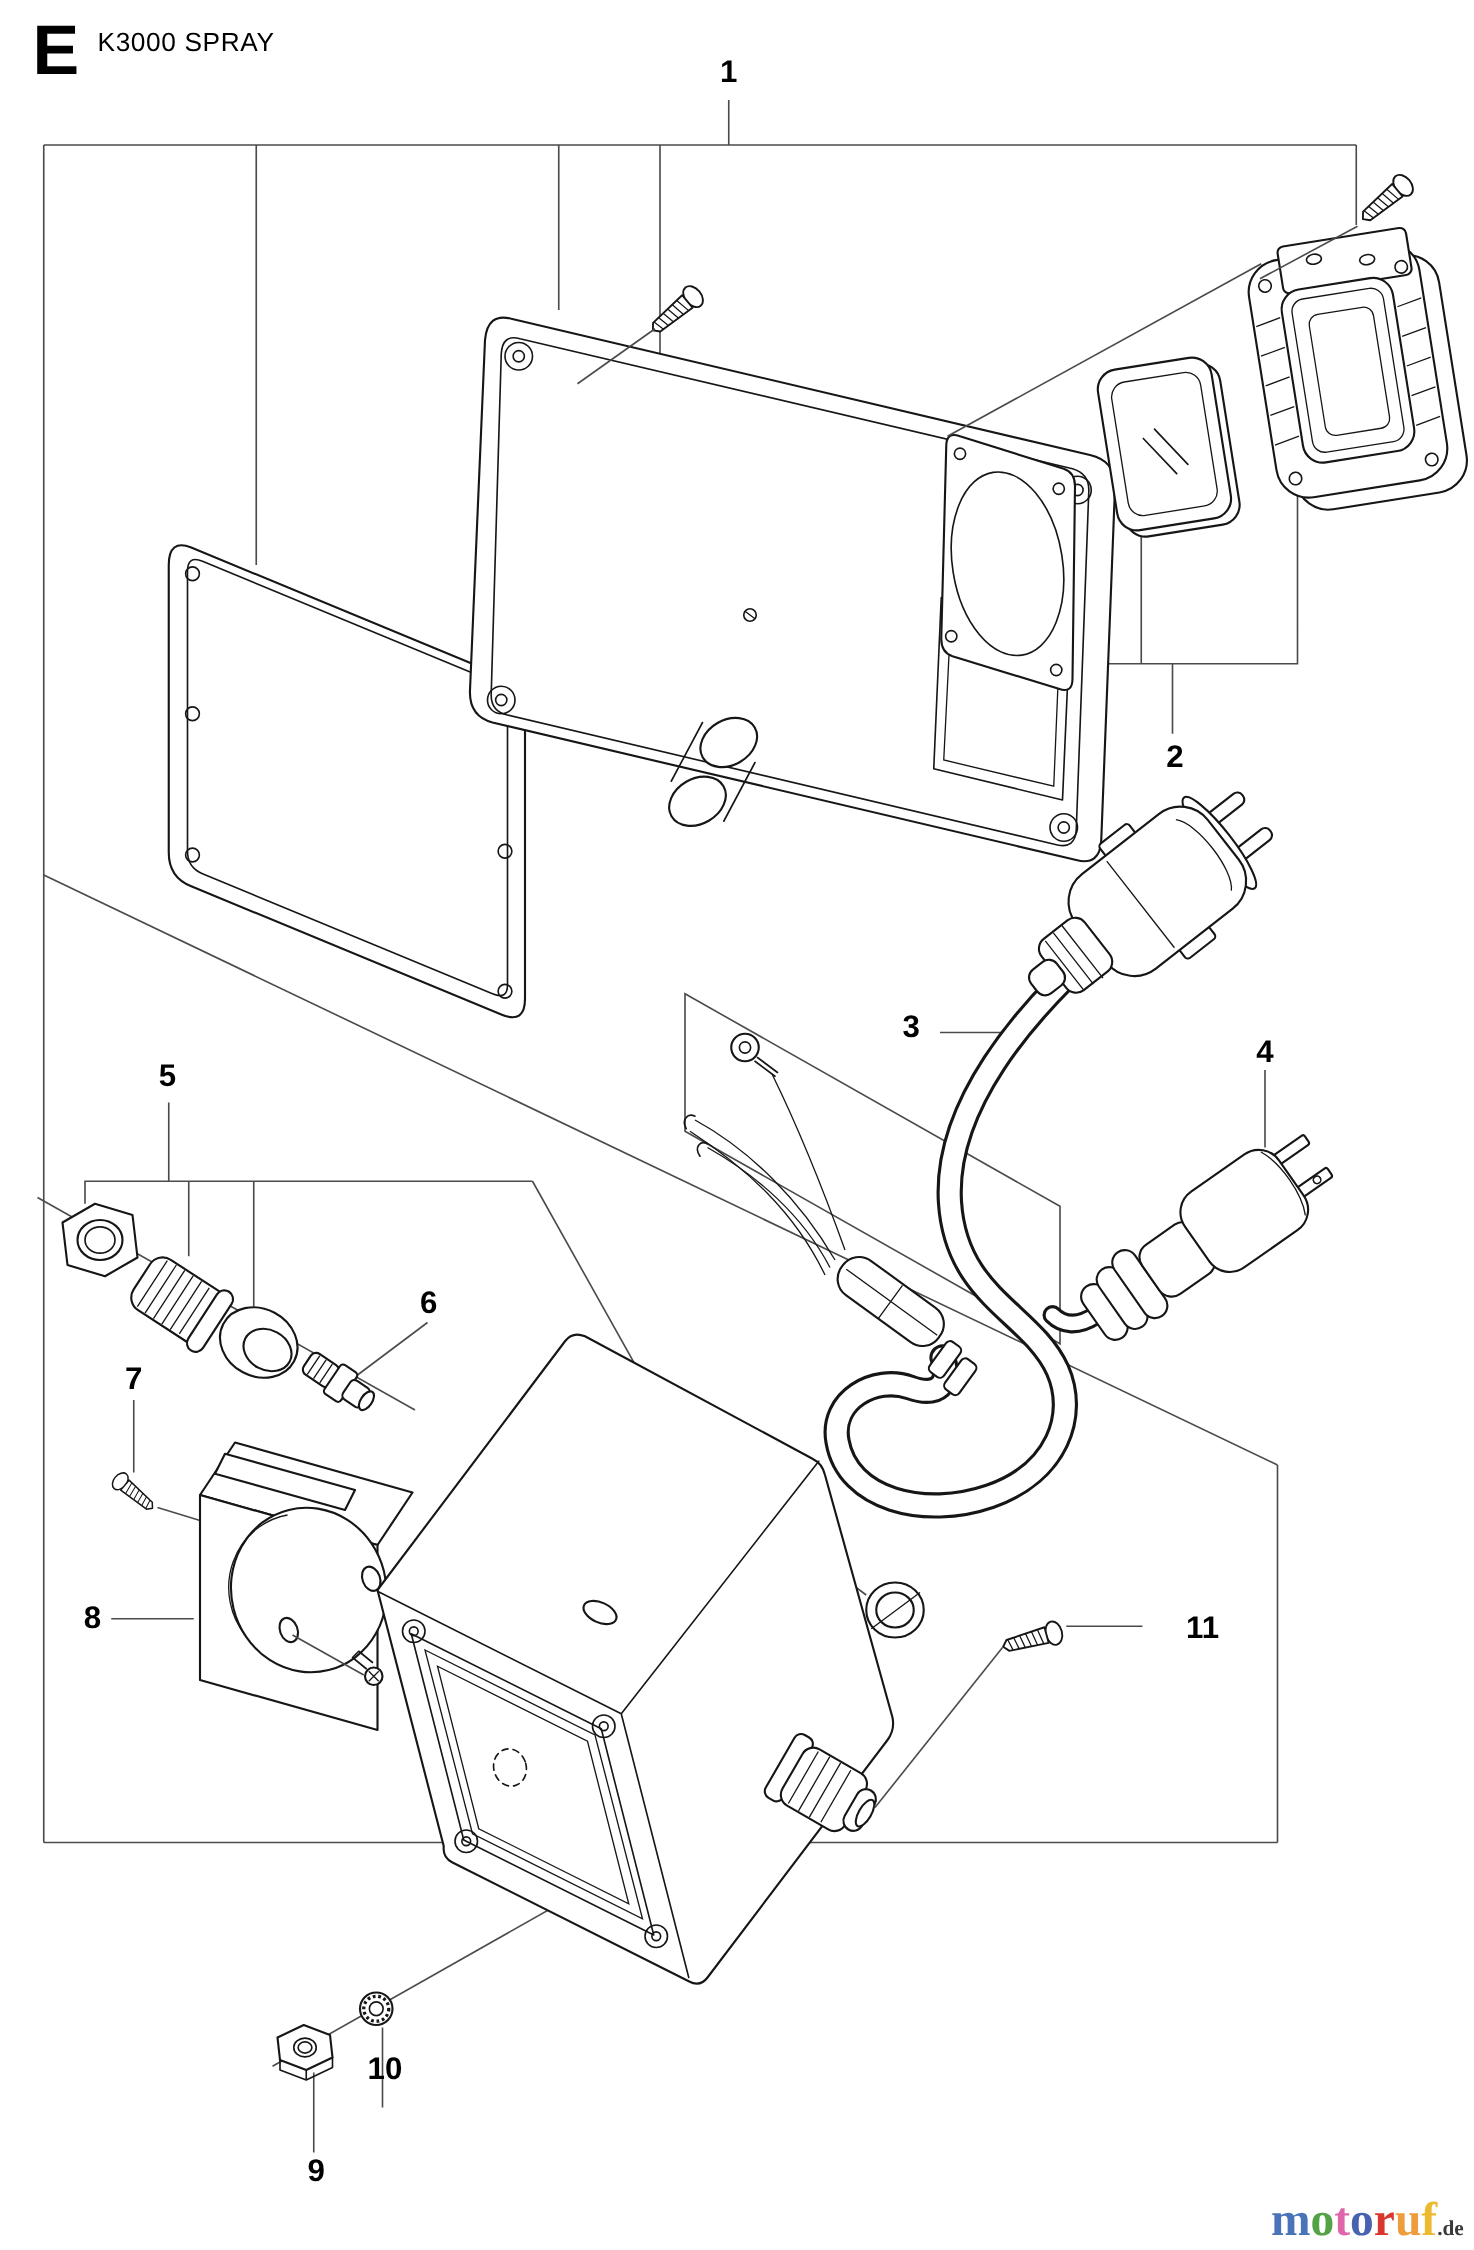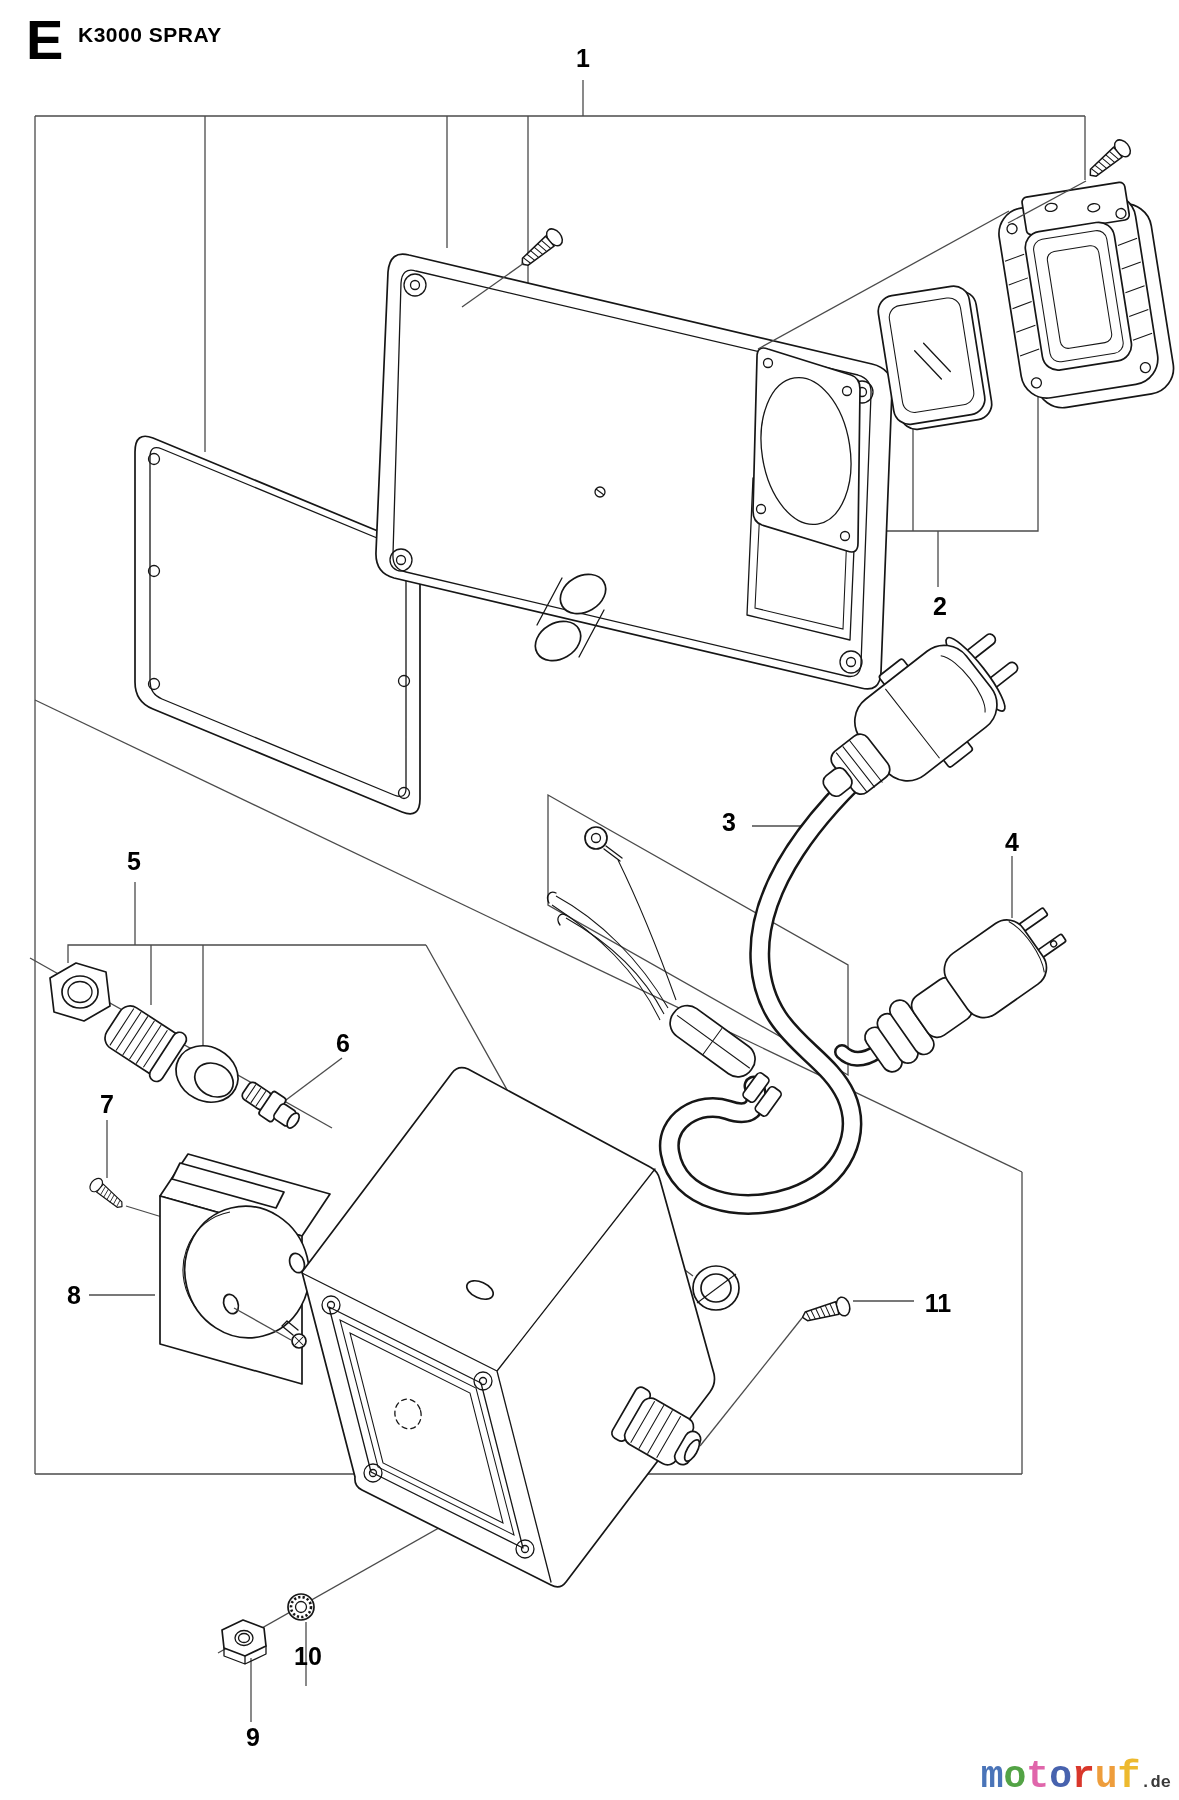--- a/index.html
+++ b/index.html
@@ -10,22 +10,22 @@
   .cl{stroke:#4b4b4b;stroke-width:1.3;fill:none}
   .p{stroke:#161616;stroke-width:1.7;fill:#fff;stroke-linejoin:round;stroke-linecap:round}
   .pn{stroke:#161616;stroke-width:1.3;fill:none;stroke-linejoin:round;stroke-linecap:round}
   .th{stroke:#161616;stroke-width:1.05;fill:none}
   .tubeO{stroke:#161616;stroke-width:21;fill:none;stroke-linecap:round}
   .tubeI{stroke:#ffffff;stroke-width:16;fill:none;stroke-linecap:round}
   .tubeO2{stroke:#161616;stroke-width:16;fill:none;stroke-linecap:round}
   .tubeI2{stroke:#ffffff;stroke-width:11;fill:none;stroke-linecap:round}
   .lbl{position:absolute;transform:translate(-50%,-50%);font-weight:bold;font-size:25px;white-space:nowrap}
   #hdr-letter{position:absolute;left:26px;top:12px;font-size:56px;font-weight:bold;line-height:1}
-  #hdr-model{position:absolute;left:78px;top:23px;font-size:21px;font-weight:bold;letter-spacing:.5px}
-  #watermark{position:absolute;right:8px;bottom:2px;font-family:Liberation Mono, monospace;
+  #hdr-model{position:absolute;left:78px;top:23px;font-size:21px;font-weight:normal;letter-spacing:.5px}
+  #watermark{position:absolute;right:8px;bottom:2px;font-family:Liberation Serif, serif;
              font-weight:bold;font-size:38px;line-height:1.1;letter-spacing:0}
   #watermark .de{font-size:17px;color:#3a3a3a}
 </style>
 </head>
 <body>
 
 <div id="stage">
 
   <svg width="1179" height="1800" viewBox="0 0 1179 1800">
 
@@ -288,19 +288,19 @@
   <div class="lbl" style="left:583px;top:58px">1</div>
   <div class="lbl" style="left:940px;top:606px">2</div>
   <div class="lbl" style="left:729px;top:822px">3</div>
   <div class="lbl" style="left:1012px;top:842px">4</div>
   <div class="lbl" style="left:134px;top:861px">5</div>
   <div class="lbl" style="left:343px;top:1043px">6</div>
   <div class="lbl" style="left:107px;top:1104px">7</div>
   <div class="lbl" style="left:74px;top:1295px">8</div>
   <div class="lbl" style="left:253px;top:1737px">9</div>
   <div class="lbl" style="left:308px;top:1656px">10</div>
-  <div class="lbl" style="left:938px;top:1303px">11</div>
+  <div class="lbl" style="left:962px;top:1303px">11</div>
 
   <div id="watermark">
     <span id="wm-letters"><span style="color: rgb(74, 116, 184);">m</span><span style="color: rgb(83, 163, 69);">o</span><span style="color: rgb(224, 102, 171);">t</span><span style="color: rgb(71, 98, 174);">o</span><span style="color: rgb(217, 55, 43);">r</span><span style="color: rgb(238, 157, 60);">u</span><span style="color: rgb(237, 185, 46);">f</span></span><span class="de">.de</span>
   </div>
 
 </div>
 
 </body></html>

